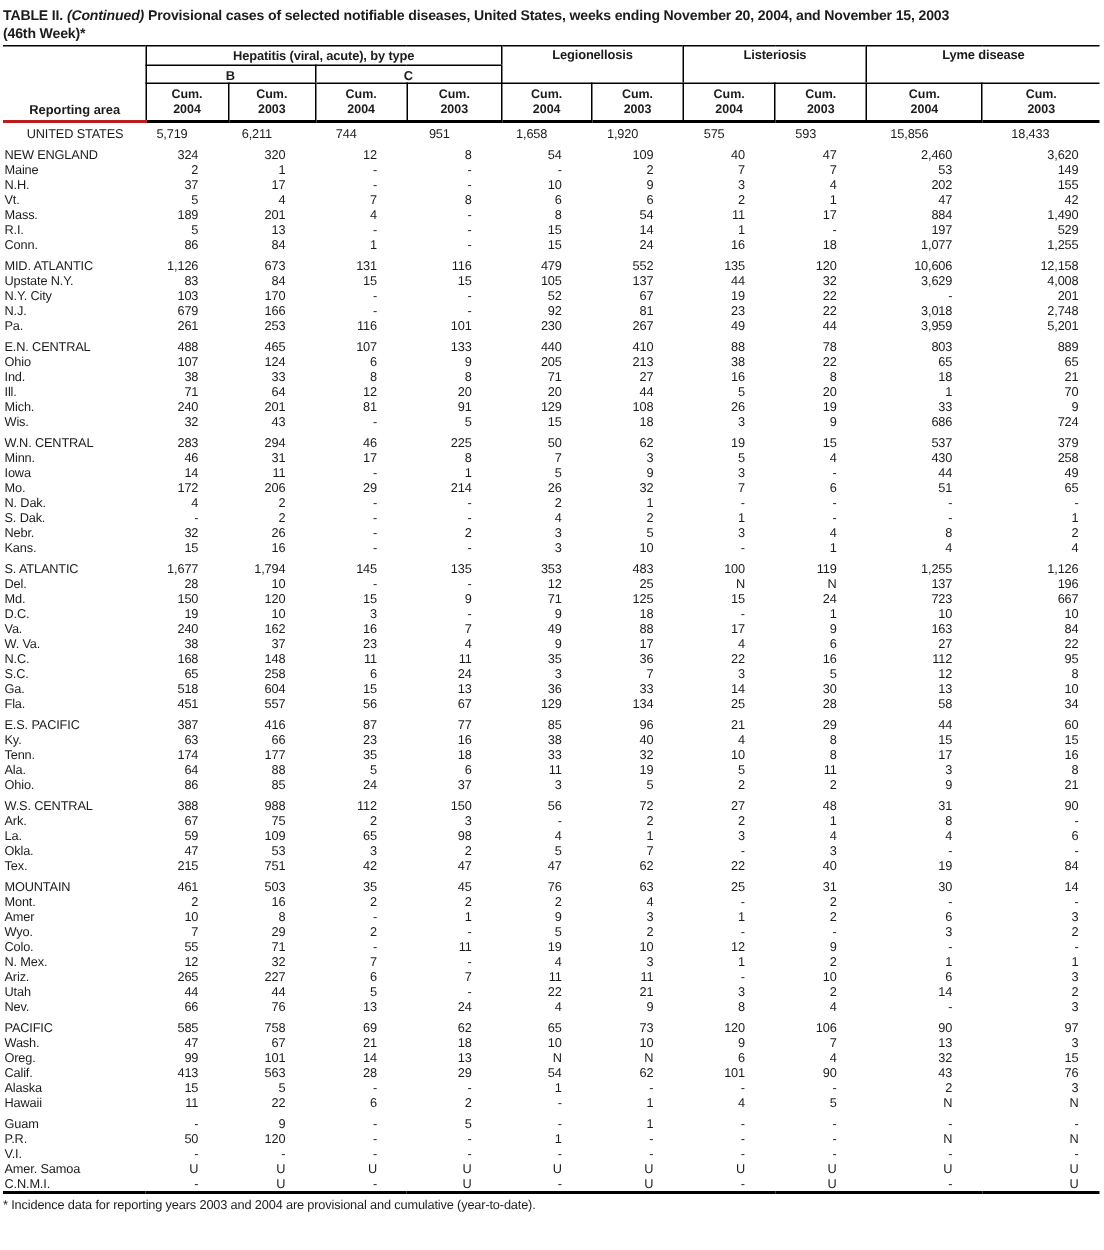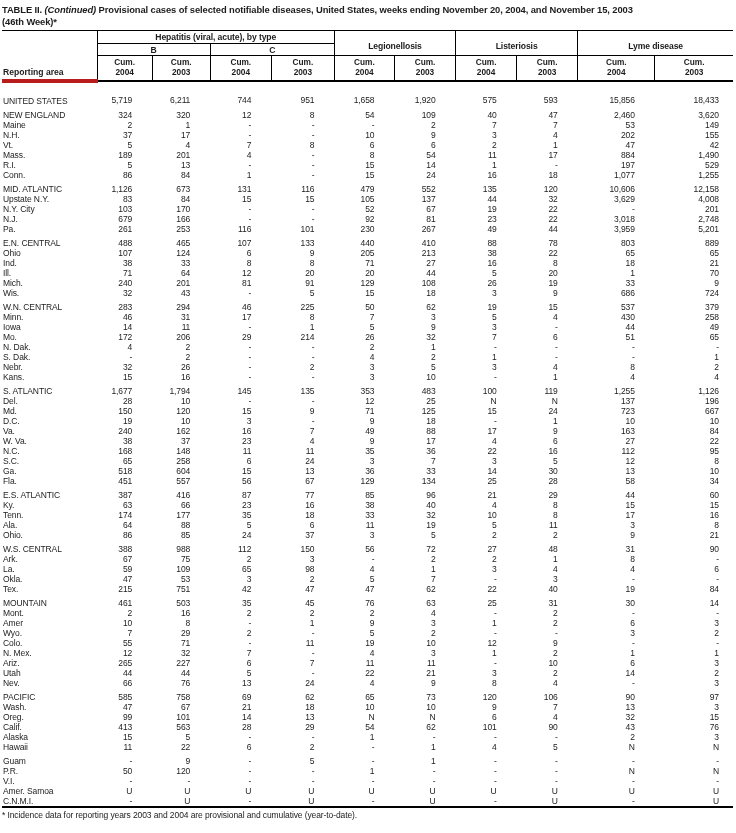--- a/index.html
+++ b/index.html
@@ -20,30 +20,30 @@
 
   table {
     border-collapse:collapse; table-layout:fixed; width:731px;
     border-top:1px solid #000;
     border-bottom:2px solid #000;
   }
   th { font-weight:bold; padding:0; text-align:center; }
   .vline { border-left:1px solid #000; }
   .th-group { font-size:8.6px; height:13px; vertical-align:middle; border-bottom:1px solid #000; letter-spacing:-0.1px; }
   .th-sub { font-size:8.6px; height:12px; vertical-align:middle; border-bottom:1px solid #000; }
-  .th-disease { font-size:8.6px; vertical-align:bottom; padding-bottom:4px; border-bottom:1px solid #000; letter-spacing:-0.1px; }
+  .th-disease { font-size:8.6px; vertical-align:bottom; padding-bottom:14px; border-bottom:1px solid #000; letter-spacing:-0.1px; }
   .th-cum { font-size:8.3px; line-height:9.6px; height:25px; vertical-align:middle; white-space:pre-line; border-bottom:2px solid #000; }
-  .th-area { text-align:left; vertical-align:bottom; font-size:8.6px; padding:0 0 2px 1px; border-bottom:4px solid #b91c1c; }
+  .th-area { text-align:center; vertical-align:bottom; font-size:8.6px; padding:0 0 2px 1px; border-bottom:2px solid #b91c1c; }
 
   tbody td { font-size:8.5px; line-height:10px; height:10px; white-space:nowrap; letter-spacing:-0.1px; }
   tbody td.area { text-align:left; padding-left:1px; }
   tbody td.num { text-align:right; padding-right:20px; }
   tbody td.num:last-child { padding-right:14px; }
   tbody tr.section-start td { padding-top:4px; }
-  tbody tr.first-total td { padding-top:13px; }
+  tbody tr.first-total td { padding-top:2px;text-align:center; }
 
   .footnotes { margin-top:2px; font-size:8.5px; line-height:10.5px; letter-spacing:-0.1px; }
   .fn-seg1 { display:inline-block; width:110px; }
   .fn-seg2 { display:inline-block; width:108px; }
 </style>
 </head>
 <body>
 
 <div class="page">
 
@@ -579,21 +579,21 @@
           <td class="num">56</td>
           <td class="num">67</td>
           <td class="num">129</td>
           <td class="num">134</td>
           <td class="num">25</td>
           <td class="num">28</td>
           <td class="num">58</td>
           <td class="num">34</td>
         </tr>
         <tr class="section-start">
-          <td class="area">E.S. ATLANTIC</td>
+          <td class="area">E.S. PACIFIC</td>
           <td class="num">387</td>
           <td class="num">416</td>
           <td class="num">87</td>
           <td class="num">77</td>
           <td class="num">85</td>
           <td class="num">96</td>
           <td class="num">21</td>
           <td class="num">29</td>
           <td class="num">44</td>
           <td class="num">60</td>

